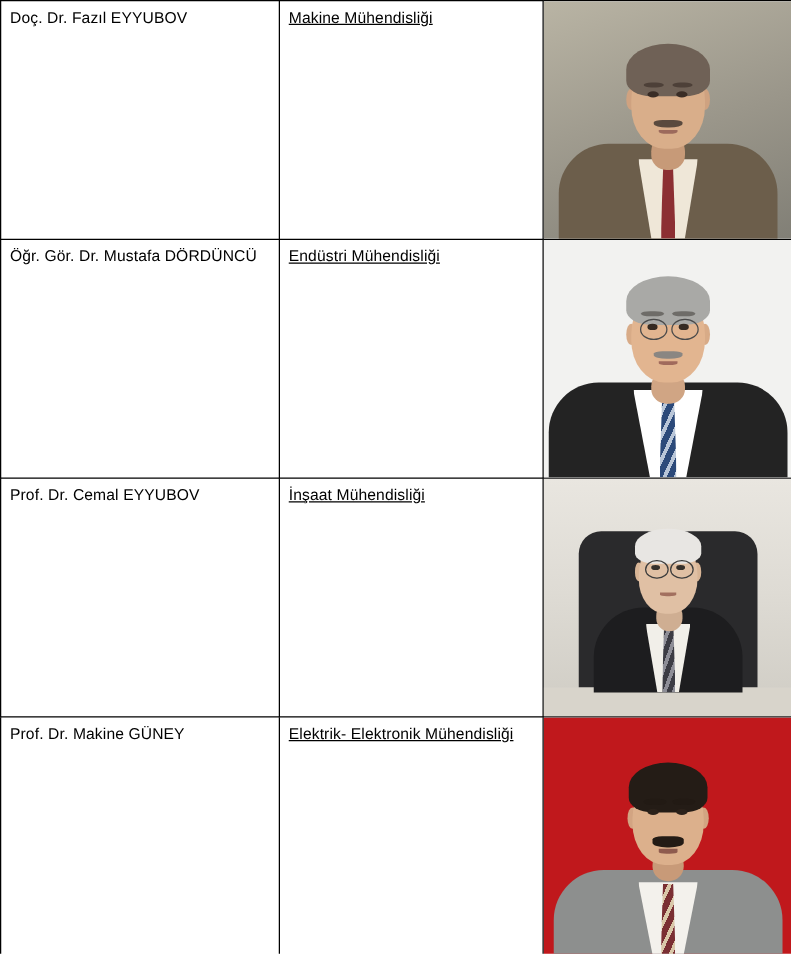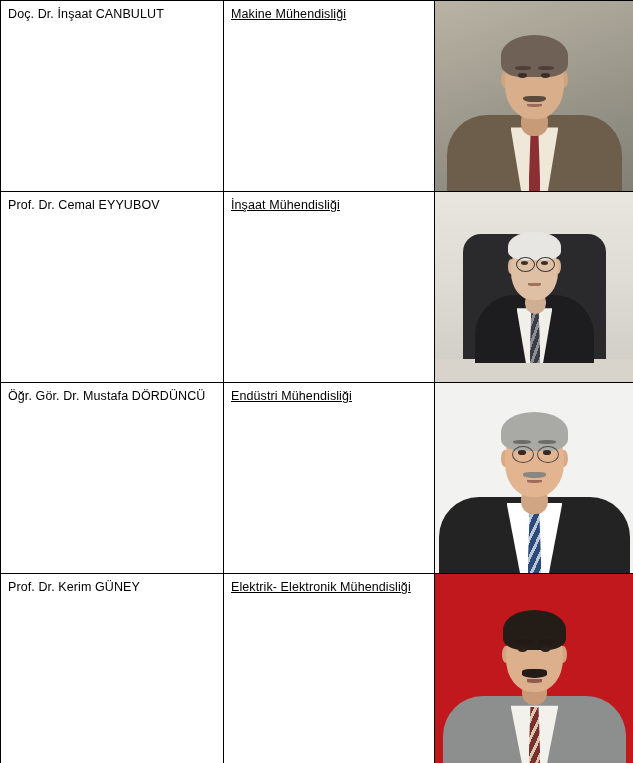--- a/index.html
+++ b/index.html
@@ -146,70 +146,41 @@
   .p4 .ear.r   { left: 62.5%; top: 38%; width: 4%; height: 9%; background: #d2a482; }
 </style>
 </head>
 <body>
 
 <table class="faculty-table">
   <tbody>
 
     <tr>
       <td class="col-name">
-        <div class="cell-text">Doç. Dr. İnşaat CANBULUT</div>
+        <div class="cell-text">Doç. Dr. Fazıl EYYUBOV</div>
       </td>
       <td class="col-dept">
         <div class="cell-text">Makine Mühendisliği</div>
       </td>
       <td class="col-photo photo-cell">
         <div class="portrait p1">
           <div class="bg"></div>
           <div class="body"></div>
           <div class="shirt"></div>
           <div class="tie"></div>
           <div class="neck"></div>
           <div class="ear l"></div>
           <div class="ear r"></div>
           <div class="head"></div>
           <div class="hair"></div>
           <div class="brow l"></div>
           <div class="brow r"></div>
           <div class="eye l"></div>
           <div class="eye r"></div>
           <div class="stache"></div>
-          <div class="mouth"></div>
-        </div>
-      </td>
-    </tr>
-
-    <tr>
-      <td class="col-name">
-        <div class="cell-text">Prof. Dr. Cemal EYYUBOV</div>
-      </td>
-      <td class="col-dept">
-        <div class="cell-text">İnşaat Mühendisliği</div>
-      </td>
-      <td class="col-photo photo-cell">
-        <div class="portrait p3">
-          <div class="bg"></div>
-          <div class="chair"></div>
-          <div class="desk"></div>
-          <div class="body"></div>
-          <div class="shirt"></div>
-          <div class="tie"></div>
-          <div class="neck"></div>
-          <div class="ear l"></div>
-          <div class="ear r"></div>
-          <div class="head"></div>
-          <div class="hair"></div>
-          <div class="glasses l"></div>
-          <div class="glasses r"></div>
-          <div class="eye l"></div>
-          <div class="eye r"></div>
           <div class="mouth"></div>
         </div>
       </td>
     </tr>
 
     <tr>
       <td class="col-name">
         <div class="cell-text">Öğr. Gör. Dr. Mustafa DÖRDÜNCÜ</div>
       </td>
       <td class="col-dept">
@@ -233,21 +204,50 @@
           <div class="eye l"></div>
           <div class="eye r"></div>
           <div class="stache"></div>
           <div class="mouth"></div>
         </div>
       </td>
     </tr>
 
     <tr>
       <td class="col-name">
-        <div class="cell-text">Prof. Dr. Kerim GÜNEY</div>
+        <div class="cell-text">Prof. Dr. Cemal EYYUBOV</div>
+      </td>
+      <td class="col-dept">
+        <div class="cell-text">İnşaat Mühendisliği</div>
+      </td>
+      <td class="col-photo photo-cell">
+        <div class="portrait p3">
+          <div class="bg"></div>
+          <div class="chair"></div>
+          <div class="desk"></div>
+          <div class="body"></div>
+          <div class="shirt"></div>
+          <div class="tie"></div>
+          <div class="neck"></div>
+          <div class="ear l"></div>
+          <div class="ear r"></div>
+          <div class="head"></div>
+          <div class="hair"></div>
+          <div class="glasses l"></div>
+          <div class="glasses r"></div>
+          <div class="eye l"></div>
+          <div class="eye r"></div>
+          <div class="mouth"></div>
+        </div>
+      </td>
+    </tr>
+
+    <tr>
+      <td class="col-name">
+        <div class="cell-text">Prof. Dr. Makine GÜNEY</div>
       </td>
       <td class="col-dept">
         <div class="cell-text">Elektrik- Elektronik Mühendisliği</div>
       </td>
       <td class="col-photo photo-cell">
         <div class="portrait p4">
           <div class="bg"></div>
           <div class="body"></div>
           <div class="shirt"></div>
           <div class="tie"></div>

